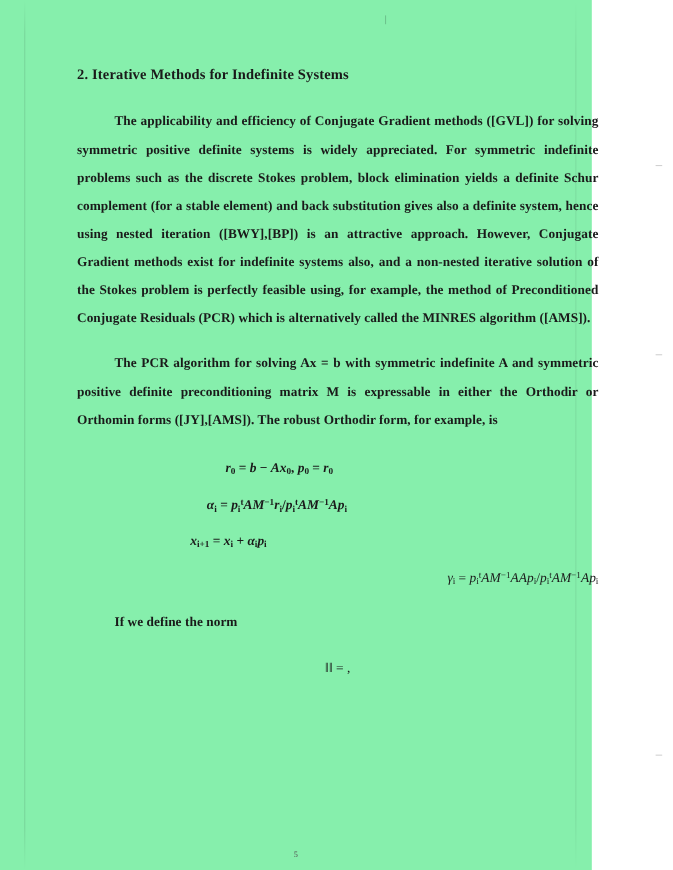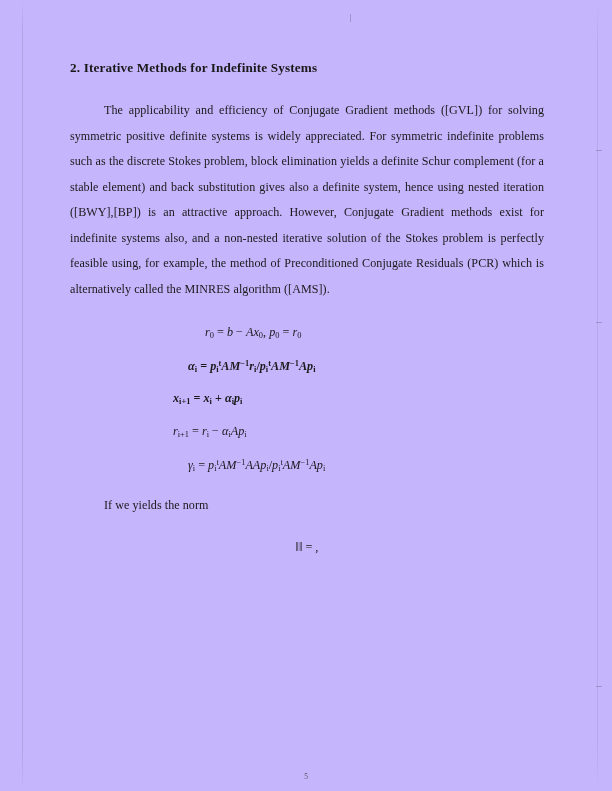--- a/index.html
+++ b/index.html
@@ -11,23 +11,23 @@
     height: 791px;
     background: #ffffff;
     font-family: "Liberation Serif", serif;
     color: #1a1a1a;
     position: relative;
     overflow: hidden;
   }
   .page {
     position: absolute;
     left: 0; top: 0;
-    width: 612px;
+    width: 538px;
     height: 791px;
-    background: #c4b5fd;
+    background: #86efac;
   }
   
   .edge-left {
     position: absolute;
     left: 22px; top: 0;
     width: 1px; height: 791px;
     background: linear-gradient(to bottom, rgba(0,0,0,0.0) 0%, rgba(0,0,0,0.10) 4%, rgba(0,0,0,0.10) 95%, rgba(0,0,0,0) 100%);
   }
   .edge-right {
     position: absolute;
@@ -47,38 +47,39 @@
     margin: 0 0 22px 0;
     letter-spacing: 0.15px;
   }
   p.para {
     font-size: 12.1px;
     line-height: 25.5px;
     text-align: justify;
     margin: 0 0 16px 0;
     text-indent: 34px;
     letter-spacing: 0.05px;
+    font-weight: bold;
   }
   p.para.noindent {
     text-indent: 0;
   }
   .eqblock {
     margin: 6px 0 10px 0;
   }
   .eq {
     font-size: 12.2px;
     line-height: 28px;
     text-align: left;
     white-space: nowrap;
   }
-  .eq-indent-1 { padding-left: 135px; }
+  .eq-indent-1 { padding-left: 135px; font-weight: bold; }
   .eq-indent-2 { padding-left: 118px; font-weight: bold; }
   .eq-indent-3 { padding-left: 103px; font-weight: bold; }
   .eq-indent-4 { padding-left: 103px; }
-  .eq-indent-5 { padding-left: 118px; }
+  .eq-indent-5 { padding-left: 118px; text-align: right; }
   .eq-indent-6 { padding-left: 108px; }
   .eq-indent-7 { padding-left: 113px; }
 
   .cal { font-family: "Liberation Serif", serif; font-style: italic; }
   i { font-style: italic; }
   sub { font-size: 8.4px; vertical-align: -0.28em; }
   sup { font-size: 8.4px; vertical-align: 0.45em; }
 
   .display {
     text-align: center;
@@ -110,41 +111,39 @@
   <div class="tickmark" style="left:596px; top:150px; width:6px; height:1px;"></div>
   <div class="tickmark" style="left:596px; top:322px; width:6px; height:1px;"></div>
   <div class="tickmark" style="left:596px; top:686px; width:6px; height:1px;"></div>
 
   <div class="content">
 
     <h2 class="section-title">2. Iterative Methods for Indefinite Systems</h2>
 
     <p class="para">The applicability and efficiency of Conjugate Gradient methods ([GVL]) for solving symmetric positive definite systems is widely appreciated. For symmetric indefinite problems such as the discrete Stokes problem, block elimination yields a definite Schur complement (for a stable element) and back substitution gives also a definite system, hence using nested iteration ([BWY],[BP]) is an attractive approach. However, Conjugate Gradient methods exist for indefinite systems also, and a non-nested iterative solution of the Stokes problem is perfectly feasible using, for example, the method of Preconditioned Conjugate Residuals (PCR) which is alternatively called the MINRES algorithm ([AMS]).</p>
 
+    <p class="para">The PCR algorithm for solving Ax = b with symmetric indefinite A and symmetric positive definite preconditioning matrix M is expressable in either the Orthodir or Orthomin forms ([JY],[AMS]). The robust Orthodir form, for example, is</p>
 
     <div class="eqblock">
       <div class="eq eq-indent-1">
         <i>r</i><sub>0</sub> = <i>b</i> − <i class="cal">A</i><i>x</i><sub>0</sub>, <i>p</i><sub>0</sub> = <i>r</i><sub>0</sub>
       </div>
       <div class="eq eq-indent-2">
         <i>α</i><sub>i</sub> = <i>p</i><sub>i</sub><sup>t</sup><i class="cal">A</i><i class="cal">M</i><sup>−1</sup><i>r</i><sub>i</sub>/<i>p</i><sub>i</sub><sup>t</sup><i class="cal">A</i><i class="cal">M</i><sup>−1</sup><i class="cal">A</i><i>p</i><sub>i</sub>
       </div>
       <div class="eq eq-indent-3">
         <i>x</i><sub>i+1</sub> = <i>x</i><sub>i</sub> + <i>α</i><sub>i</sub><i>p</i><sub>i</sub>
       </div>
-      <div class="eq eq-indent-4">
-        <i>r</i><sub>i+1</sub> = <i>r</i><sub>i</sub> − <i>α</i><sub>i</sub><i class="cal">A</i><i>p</i><sub>i</sub>
-      </div>
       <div class="eq eq-indent-5">
         <i>γ</i><sub>i</sub> = <i>p</i><sub>i</sub><sup>t</sup><i class="cal">A</i><i class="cal">M</i><sup>−1</sup><i class="cal">A</i><i class="cal">A</i><i>p</i><sub>i</sub>/<i>p</i><sub>i</sub><sup>t</sup><i class="cal">A</i><i class="cal">M</i><sup>−1</sup><i class="cal">A</i><i>p</i><sub>i</sub>
       </div>
     </div>
 
 
-    <p class="para">If we yields the norm</p>
+    <p class="para">If we define the norm</p>
 
     <div class="display">
       ‖‖ = ,
     </div>
 
   </div>
 
   <div class="footnum">5</div>
 </div>
 

